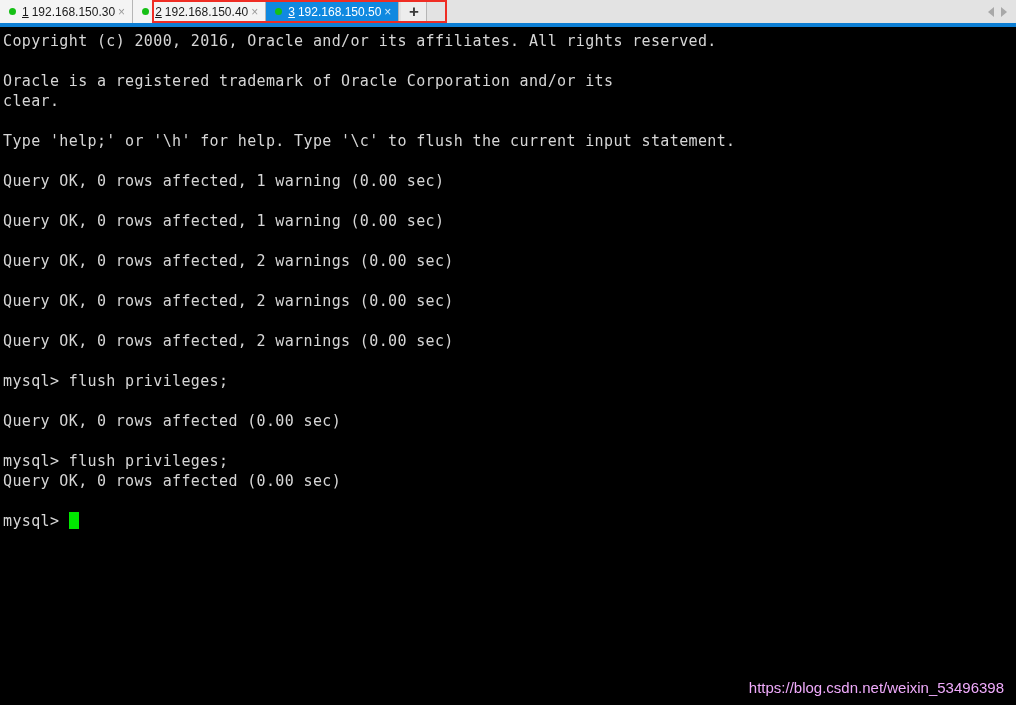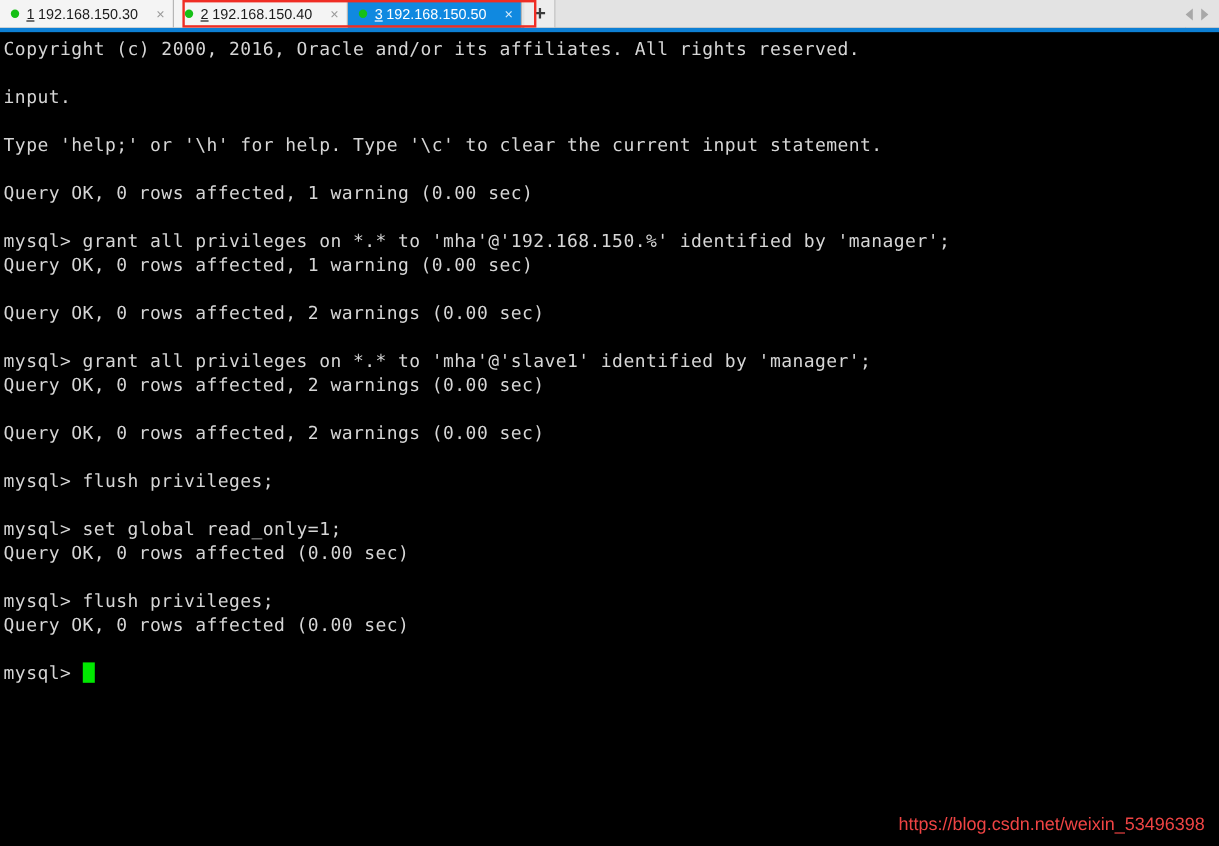--- a/index.html
+++ b/index.html
@@ -51,21 +51,20 @@
     border-radius: 50%;
     background: #16c016;
     margin-right: 6px;
     flex: 0 0 auto;
   }
   .tab .tabnum {
     text-decoration: underline;
     margin-right: 3px;
   }
   .tab .tablabel {
-    margin-right: 12px;
   }
   .tab .closex {
     color: #9a9a9a;
     font-size: 12px;
     line-height: 1;
     margin-left: auto;
     padding: 0 3px;
   }
   .tab.active .closex {
     color: #d6ecfb;
@@ -149,21 +148,21 @@
     display: inline-block;
     width: 10px;
     height: 17px;
     background: #00e800;
     vertical-align: -3px;
   }
   #watermark {
     position: absolute;
     right: 12px;
     bottom: 7px;
-    color: #ef4444;
+    color: #f0abfc;
     font-family: "Liberation Sans", sans-serif;
     font-size: 15px;
     letter-spacing: 0;
     white-space: nowrap;
   }
 </style>
 </head>
 <body>
 
 <div id="tabbar">
@@ -195,39 +194,37 @@
   </div>
   <div id="tab-selection-box"></div>
 </div>
 
 <div id="blue-rule"></div>
 
 <div id="terminal">
   <div id="term-lines">
       <div class="tline">Copyright (c) 2000, 2016, Oracle and/or its affiliates. All rights reserved.</div>
       <div class="tline blank"></div>
-      <div class="tline">input.</div>
-      <div class="tline blank"></div>
-      <div class="tline">Type 'help;' or '\h' for help. Type '\c' to clear the current input statement.</div>
+      <div class="tline">Oracle is a registered trademark of Oracle Corporation and/or its</div>
+      <div class="tline">clear.</div>
+      <div class="tline blank"></div>
+      <div class="tline">Type 'help;' or '\h' for help. Type '\c' to flush the current input statement.</div>
       <div class="tline blank"></div>
       <div class="tline">Query OK, 0 rows affected, 1 warning (0.00 sec)</div>
       <div class="tline blank"></div>
-      <div class="tline">mysql&gt; grant all privileges on *.* to 'mha'@'192.168.150.%' identified by 'manager';</div>
       <div class="tline">Query OK, 0 rows affected, 1 warning (0.00 sec)</div>
       <div class="tline blank"></div>
       <div class="tline">Query OK, 0 rows affected, 2 warnings (0.00 sec)</div>
       <div class="tline blank"></div>
-      <div class="tline">mysql&gt; grant all privileges on *.* to 'mha'@'slave1' identified by 'manager';</div>
       <div class="tline">Query OK, 0 rows affected, 2 warnings (0.00 sec)</div>
       <div class="tline blank"></div>
       <div class="tline">Query OK, 0 rows affected, 2 warnings (0.00 sec)</div>
       <div class="tline blank"></div>
       <div class="tline">mysql&gt; flush privileges;</div>
       <div class="tline blank"></div>
-      <div class="tline">mysql&gt; set global read_only=1;</div>
       <div class="tline">Query OK, 0 rows affected (0.00 sec)</div>
       <div class="tline blank"></div>
       <div class="tline">mysql&gt; flush privileges;</div>
       <div class="tline">Query OK, 0 rows affected (0.00 sec)</div>
       <div class="tline blank"></div>
       <div class="tline"><span>mysql&gt; </span><span id="cursor"></span></div>
     </div>
   <div id="watermark">https://blog.csdn.net/weixin_53496398</div>
 </div>
 

